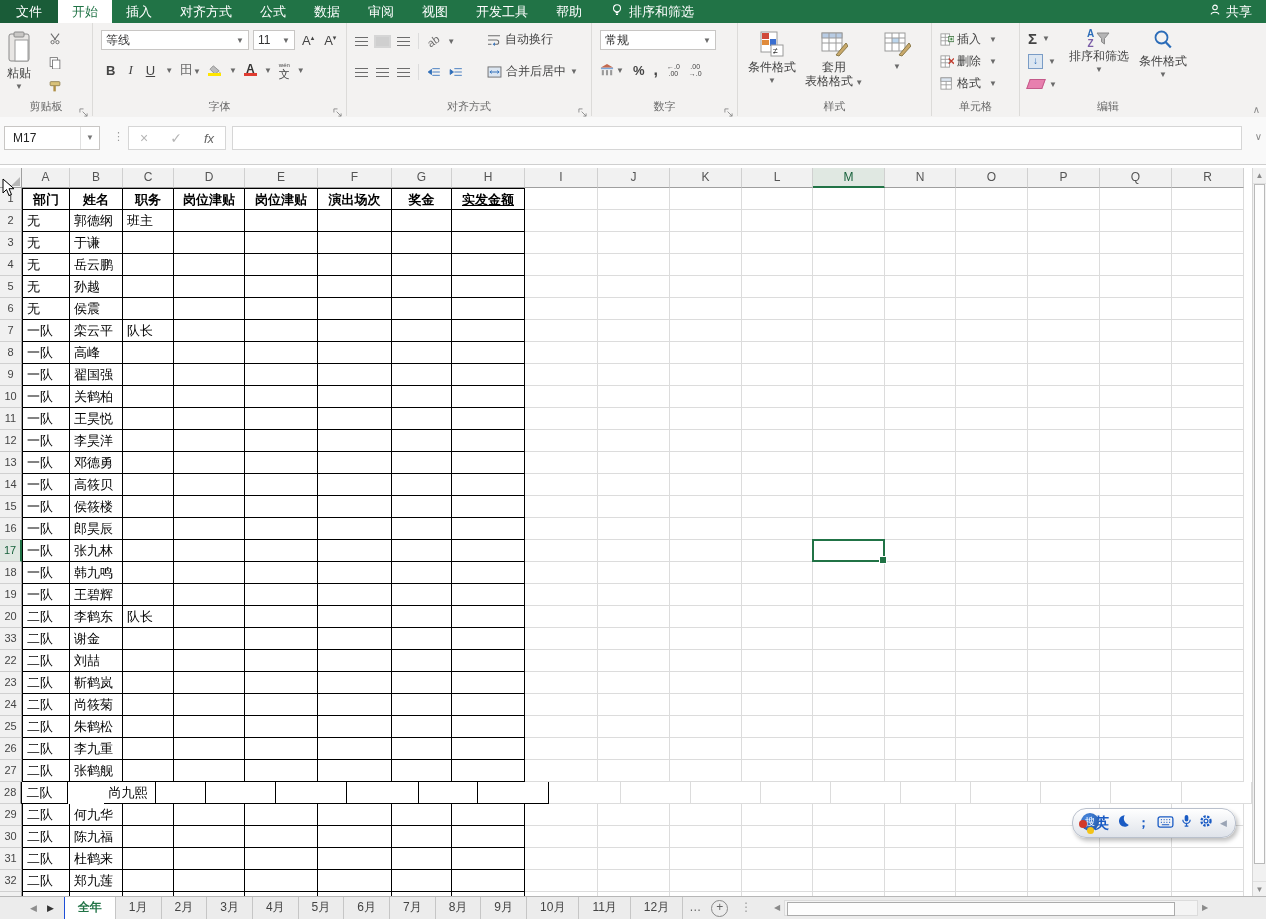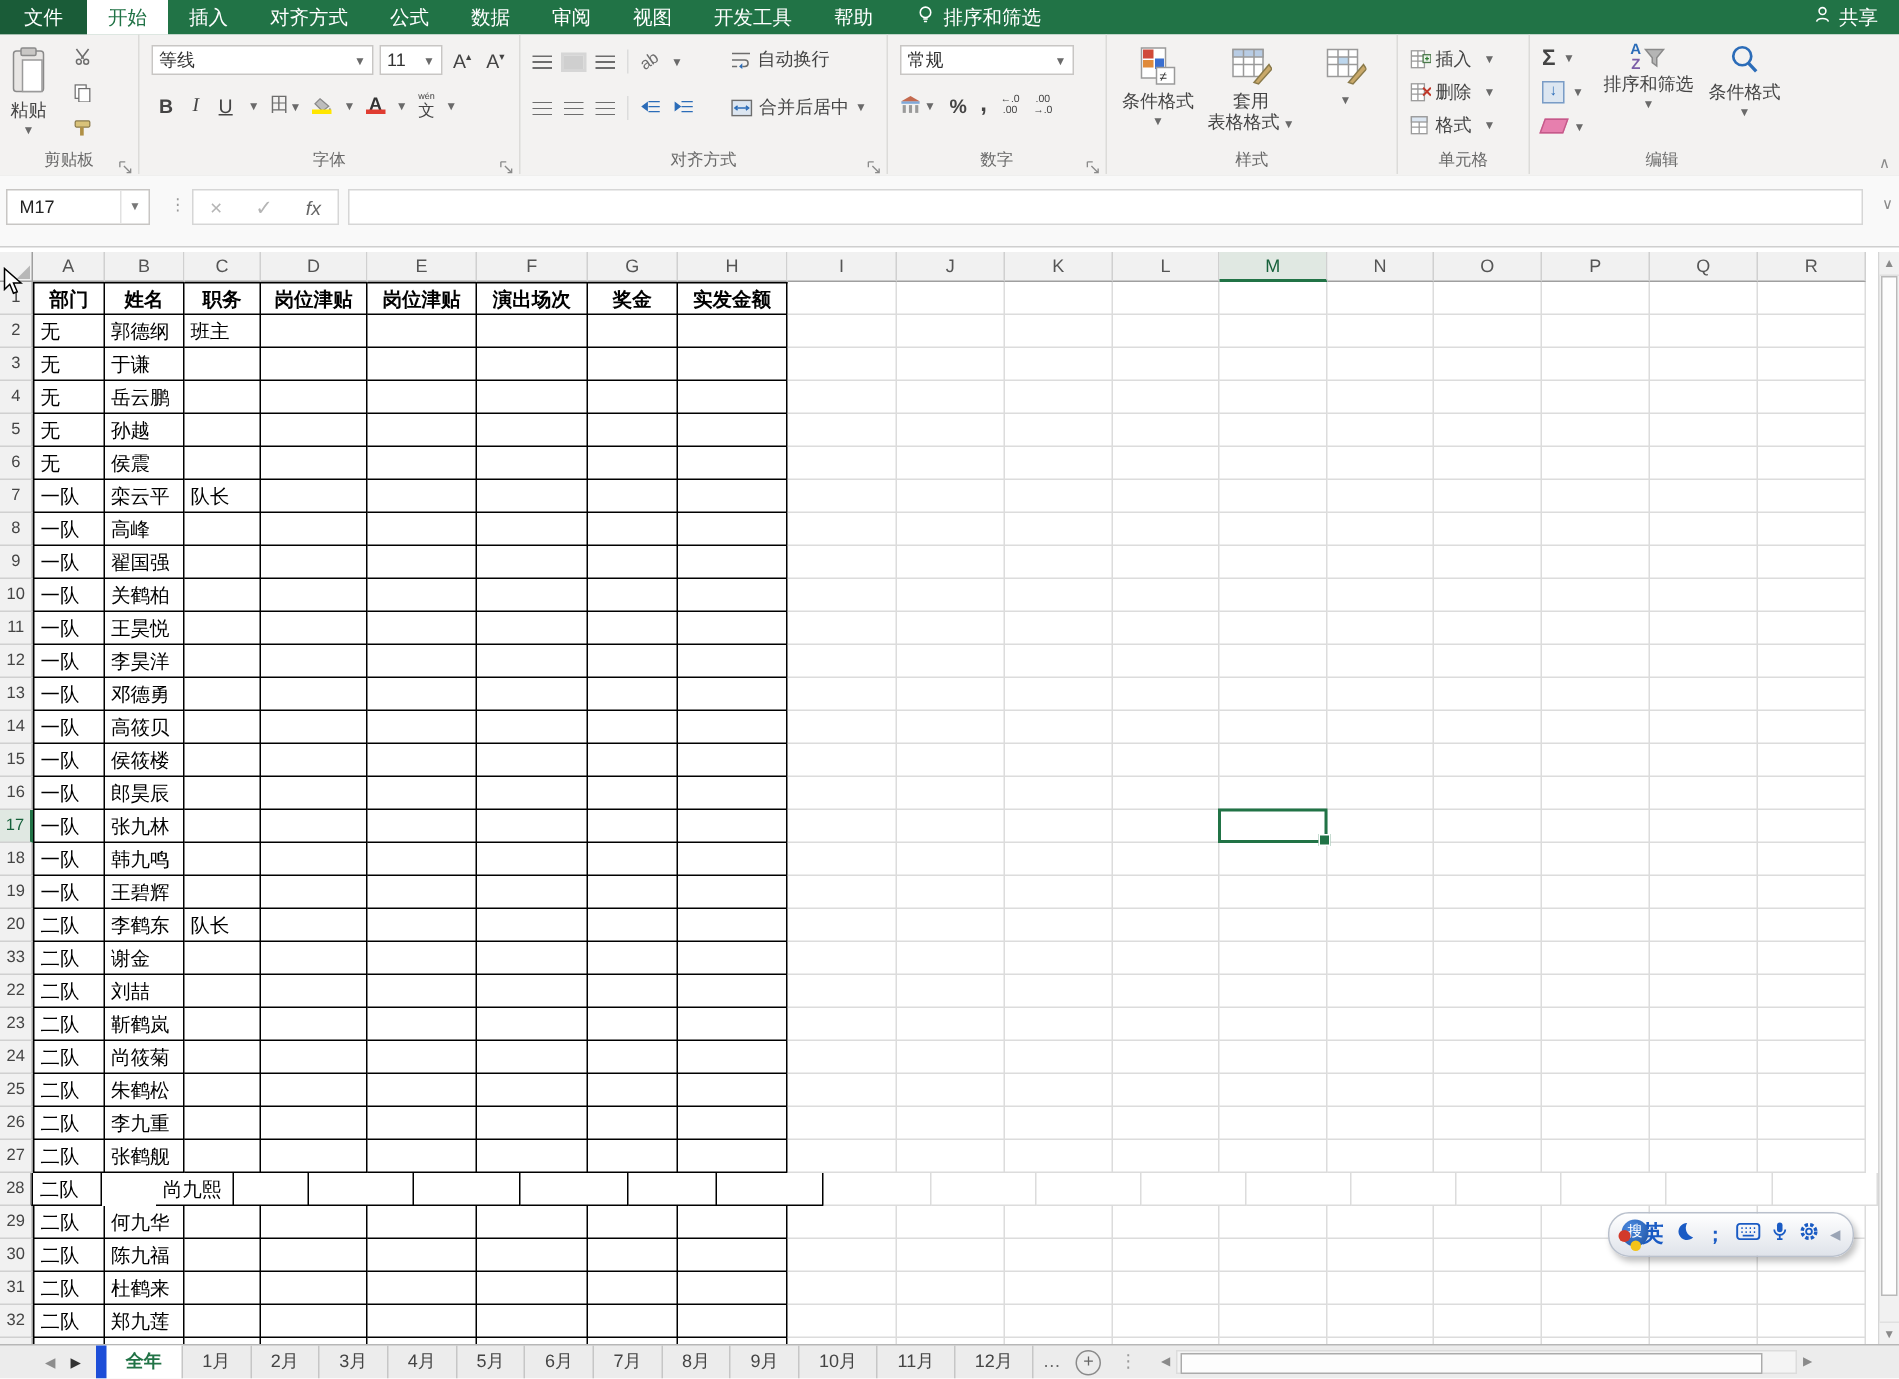--- a/index.html
+++ b/index.html
@@ -57,21 +57,21 @@
   .vscroll{position:absolute;right:0;top:168px;width:14px;height:729px;background:#f1f1f1;border-left:1px solid #d6d6d6;box-sizing:border-box;}
   .vs-up,.vs-dn{position:absolute;left:0;width:13px;height:15px;color:#8a8a8a;font-size:8px;text-align:center;line-height:15px;background:#f1f1f1;}
   .vs-up{top:0;border-bottom:1px solid #e0e0e0;}
   .vs-dn{bottom:0;border-top:1px solid #e0e0e0;}
   .vs-thumb{position:absolute;left:1px;top:16px;width:11px;height:680px;background:#fdfdfd;border:1px solid #b9b9b9;box-sizing:border-box;}
   
   .bottombar{position:absolute;left:0;bottom:0;width:1266px;height:22px;background:#ececec;border-top:1px solid #b7b7b7;display:flex;align-items:stretch;font-size:12px;color:#444;}
   .tabnav{display:flex;align-items:center;gap:10px;padding:0 10px 0 30px;color:#8d8d8d;font-size:9px;}
   .tabnav .on{color:#333;}
   .stab{padding:0 13px;line-height:21px;border-right:1px solid #c6c6c6;white-space:nowrap;}
-  .stab:first-child{border-left:7px solid #1d4ed8;}
+  .stab:first-child{border-left:1px solid #1d4ed8;}
   .stab.active{background:#fff;color:#217346;font-weight:700;}
   .tab-ell{padding:0 6px;line-height:21px;color:#666;}
   .addsheet{width:15px;height:15px;border:1px solid #8a8a8a;border-radius:50%;color:#666;font-size:12px;line-height:13px;text-align:center;margin:3px 6px 0 4px;}
   .bdots{color:#9a9a9a;line-height:21px;padding:0 6px;}
   .hscroll{position:absolute;left:770px;bottom:3px;height:16px;width:442px;}
   .hs-l,.hs-r{position:absolute;top:0;width:14px;height:16px;color:#8a8a8a;font-size:8px;text-align:center;line-height:16px;}
   .hs-l{left:0;}.hs-r{right:0;}
   .hs-track{position:absolute;left:14px;right:14px;top:0;height:16px;background:#f4f4f4;border:1px solid #dcdcdc;box-sizing:border-box;}
   .hs-thumb{position:absolute;left:2px;top:1px;width:386px;height:12px;background:#fdfdfd;border:1px solid #ababab;}
   
@@ -438,21 +438,21 @@
     <div id="rows">
         <div class="gridrow hdrrow">
           <div class="rownum">1</div>
           <div class="cell t first" style="width: 48px;">部门</div>
           <div class="cell t" style="width: 53px;">姓名</div>
           <div class="cell t" style="width: 51px;">职务</div>
           <div class="cell t" style="width: 71px;">岗位津贴</div>
           <div class="cell t" style="width: 73px;">岗位津贴</div>
           <div class="cell t" style="width: 74px;">演出场次</div>
           <div class="cell t" style="width: 60px;">奖金</div>
-          <div class="cell t" style="width: 73px;">实发金额</div>
+          <div class="cell t" style="width: 73px; text-decoration: underline;">实发金额</div>
           <div class="cell" style="width: 73px;"></div>
           <div class="cell" style="width: 72px;"></div>
           <div class="cell" style="width: 72px;"></div>
           <div class="cell" style="width: 71px;"></div>
           <div class="cell" style="width: 72px;"></div>
           <div class="cell" style="width: 71px;"></div>
           <div class="cell" style="width: 72px;"></div>
           <div class="cell" style="width: 72px;"></div>
           <div class="cell" style="width: 72px;"></div>
           <div class="cell" style="width: 72px;"></div>

